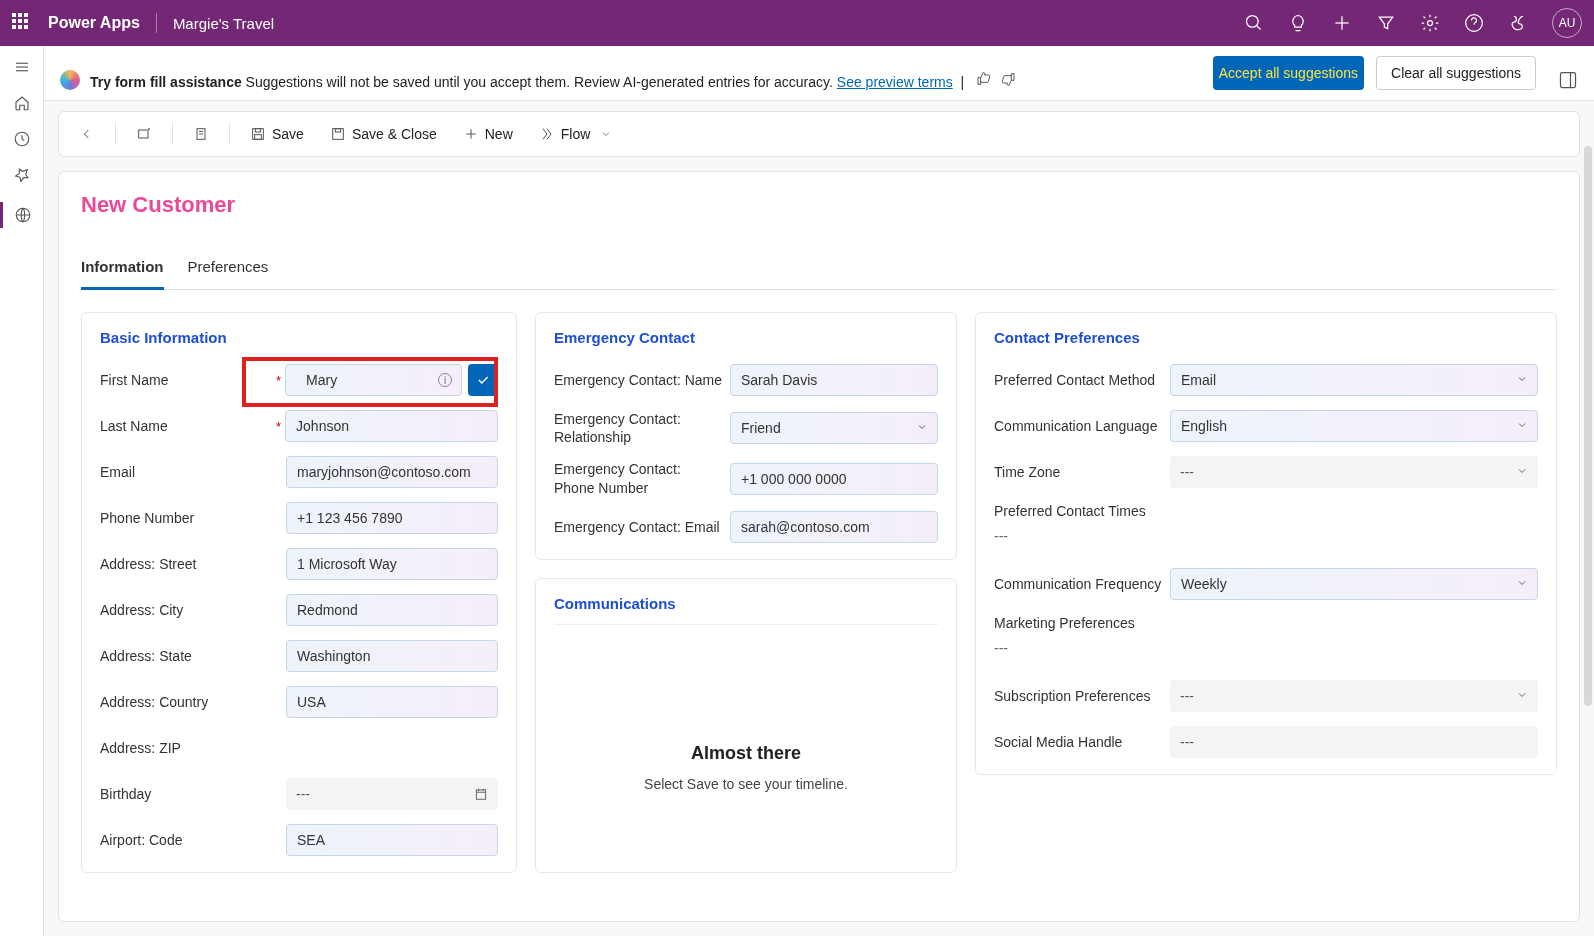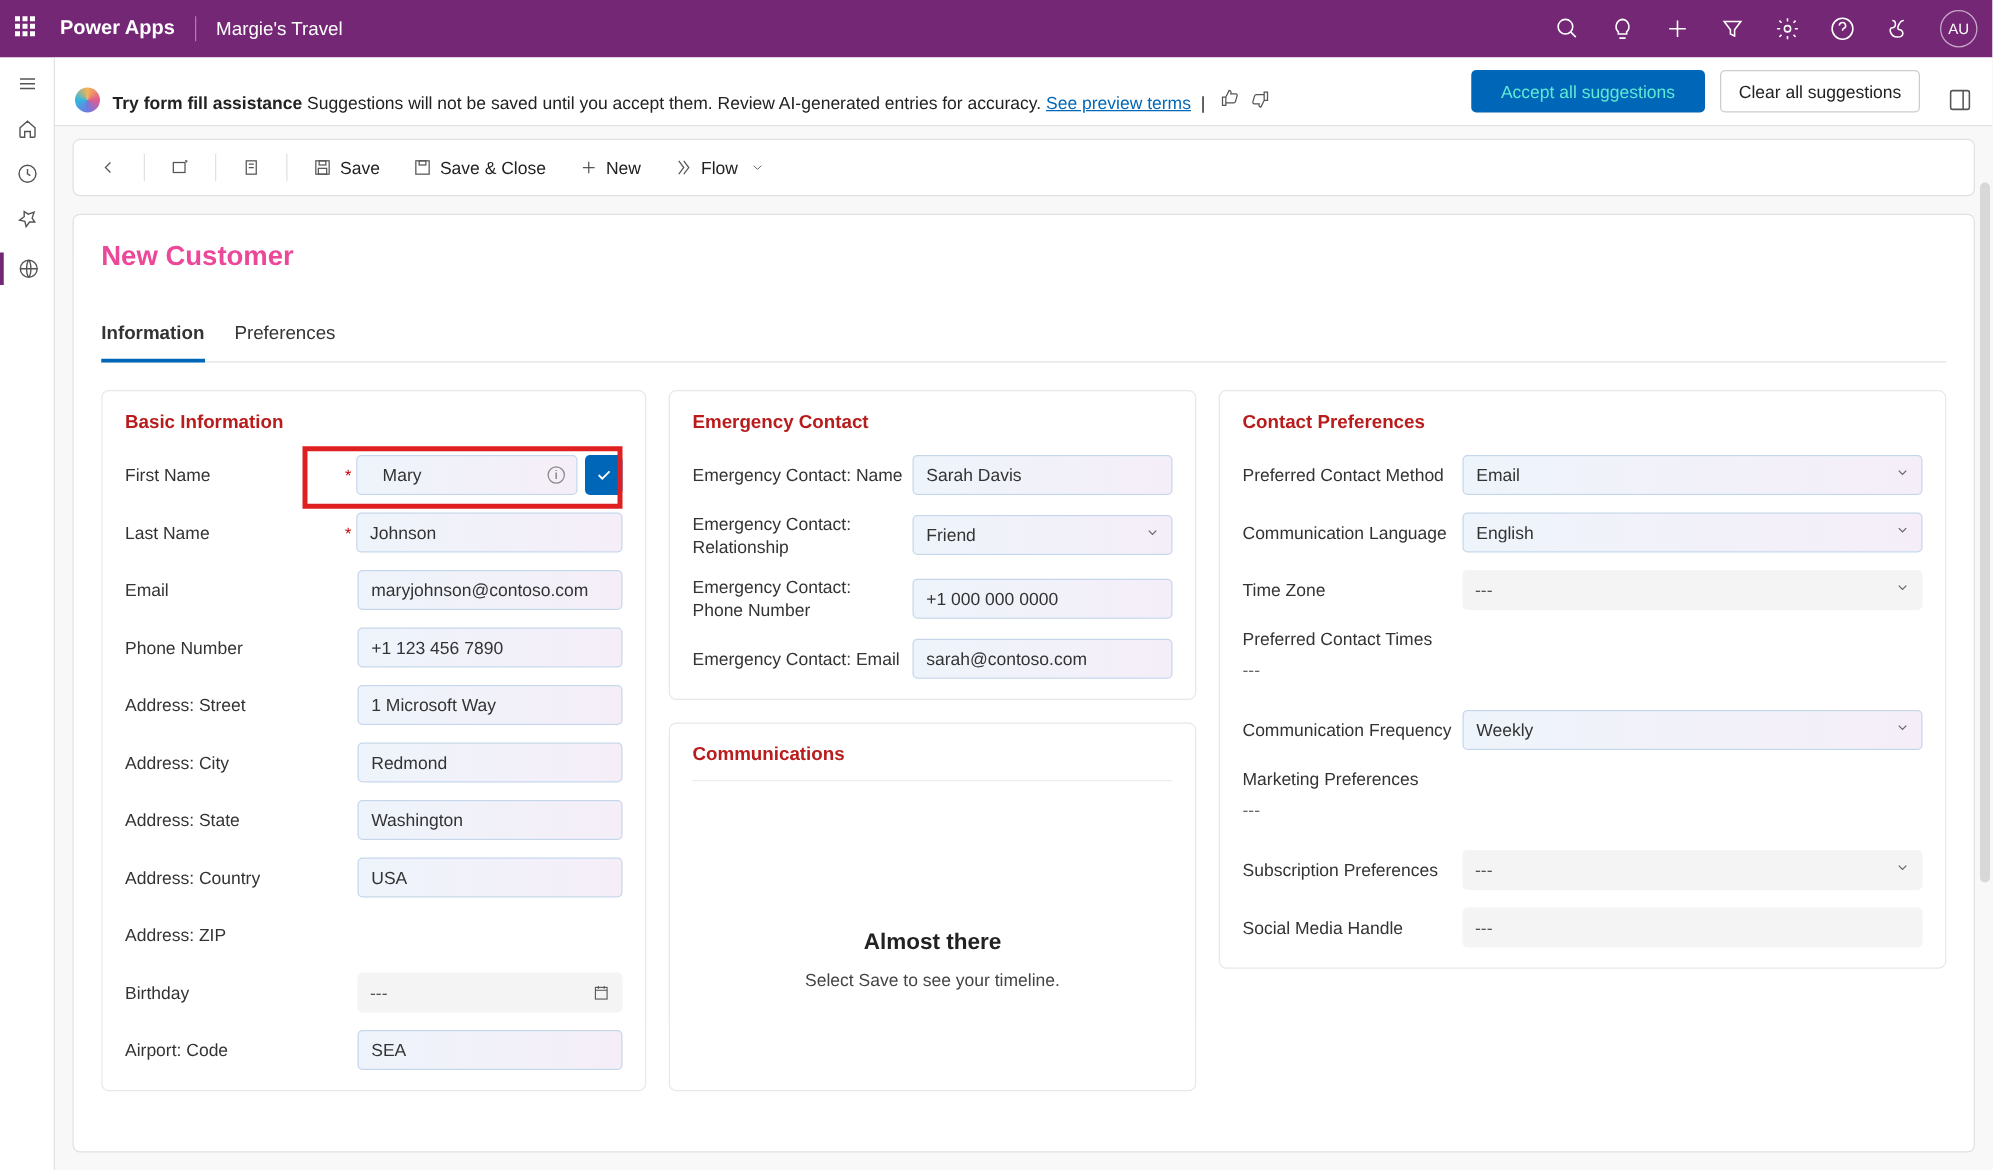--- a/index.html
+++ b/index.html
@@ -26,21 +26,21 @@
   .main { flex: 1; display: flex; flex-direction: column; background: #f8f8f8; overflow: hidden; position: relative; }
 
   
   .banner { display: flex; align-items: flex-end; padding: 10px 16px; background: #fff; border-bottom: 1px solid #e1e1e1; gap: 10px; }
   .copilot-icon { width: 20px; height: 20px; border-radius: 50%; background: conic-gradient(from 0deg,#f5b455,#e05c8e,#6f7ae0,#33b7e0,#f5b455); }
   .banner-text { font-size: 14px; color: #222; }
   .banner-text b { font-weight: 600; }
   .banner-text a { color: #0067b8; text-decoration: underline; }
   .thumb { width:16px; height:16px; stroke:#555; fill:none; stroke-width:1.5; cursor:pointer; margin-left:4px;}
   .banner-actions { margin-left: auto; display: flex; gap: 12px; }
-  .btn-primary { background:#0067b8; color:#5eead4; border:none; padding:8px 24px; border-radius:4px; font-size:14px; cursor:pointer; }
+  .btn-primary { background:#0067b8; color:#fde047; border:none; padding:8px 6px; border-radius:4px; font-size:14px; cursor:pointer; }
   .btn-secondary { background:#fff; color:#222; border:1px solid #ccc; padding:8px 14px; border-radius:4px; font-size:14px; cursor:pointer; }
   .copilot-side { width:20px; height:20px; stroke:#555; fill:none; margin-left:12px; cursor:pointer;}
 
   
   .cmdbar-wrap { padding: 0 14px; }
   .cmdbar { display:flex; align-items:center; background:#fff; border:1px solid #e1e1e1; border-radius:6px; padding:8px 10px; margin-top:10px; gap:6px; }
   .cmdbtn { display:flex; align-items:center; gap:6px; padding:6px 10px; font-size:14px; color:#222; cursor:pointer; border-radius:4px; }
   .cmdbtn svg { width:16px; height:16px; stroke:#555; fill:none; stroke-width:1.5; }
   .cmdsep { width:1px; height:22px; background:#e1e1e1; margin:0 4px; }
 
@@ -51,21 +51,21 @@
   .tab { font-size:15px; padding:8px 0 12px 0; cursor:pointer; color:#333; }
   .tab.active { font-weight:600; border-bottom:3px solid #0067b8; margin-bottom:-1px; }
 
   .columns { display:flex; gap:18px; margin-top:22px; padding-bottom:20px;}
   .col { display:flex; flex-direction:column; gap:18px; }
   .col1 { width:436px; }
   .col2 { width:422px; }
   .col3 { flex:1; }
 
   .section { border:1px solid #e8e8e8; border-radius:6px; padding:16px 18px; background:#fff; }
-  .section-title { font-size:15px; font-weight:600; color:#b91c1c; margin-bottom:18px; }
+  .section-title { font-size:15px; font-weight:600; color:#1d4ed8; margin-bottom:18px; }
 
   .field { display:flex; align-items:center; margin-bottom:14px; min-height:32px; }
   .field-label { width:176px; font-size:14px; color:#333; padding-right:6px; line-height:1.3; }
   .field .req { color:#c00; margin-right:4px; font-size:13px; }
   .field-input-wrap { flex:1; position:relative; display:flex; align-items:center; gap:6px; }
   .ai-input { width:100%; height:32px; border:1px solid #c5d5ea; background:linear-gradient(90deg,#eef4fb,#f5eef8); border-radius:4px; padding:0 10px; font-size:14px; color:#333; }
   .plain-input { width:100%; height:32px; border:none; background:#f4f4f4; border-radius:4px; padding:0 10px; font-size:14px; color:#555; }
   .info-icon { position:absolute; right:10px; top:50%; transform:translateY(-50%); width:14px; height:14px; border:1px solid #888; border-radius:50%; display:flex; align-items:center; justify-content:center; font-size:10px; color:#666; }
   .accept-btn { width:30px; height:32px; background:#0067b8; border-radius:4px; display:flex; align-items:center; justify-content:center; cursor:pointer; flex-shrink:0;}
   .accept-btn svg { stroke:#fff; width:14px; height:14px; fill:none; stroke-width:2.5;}

